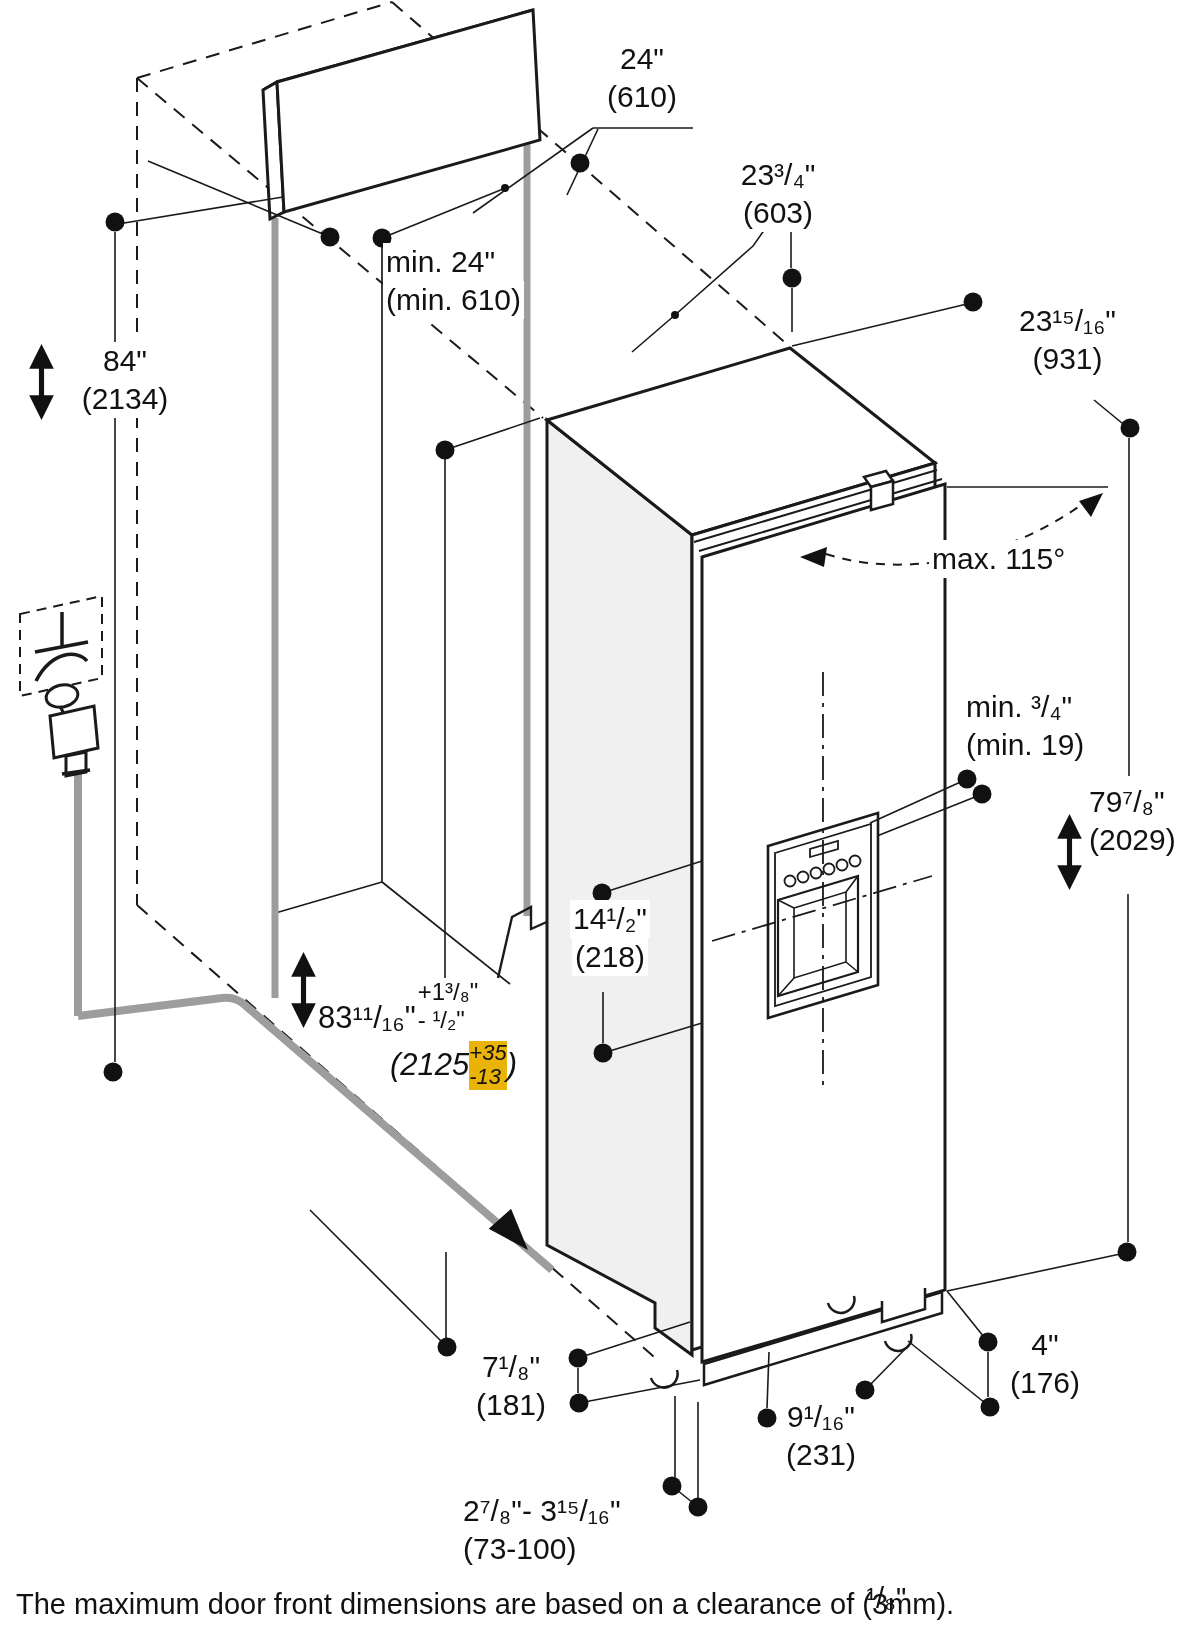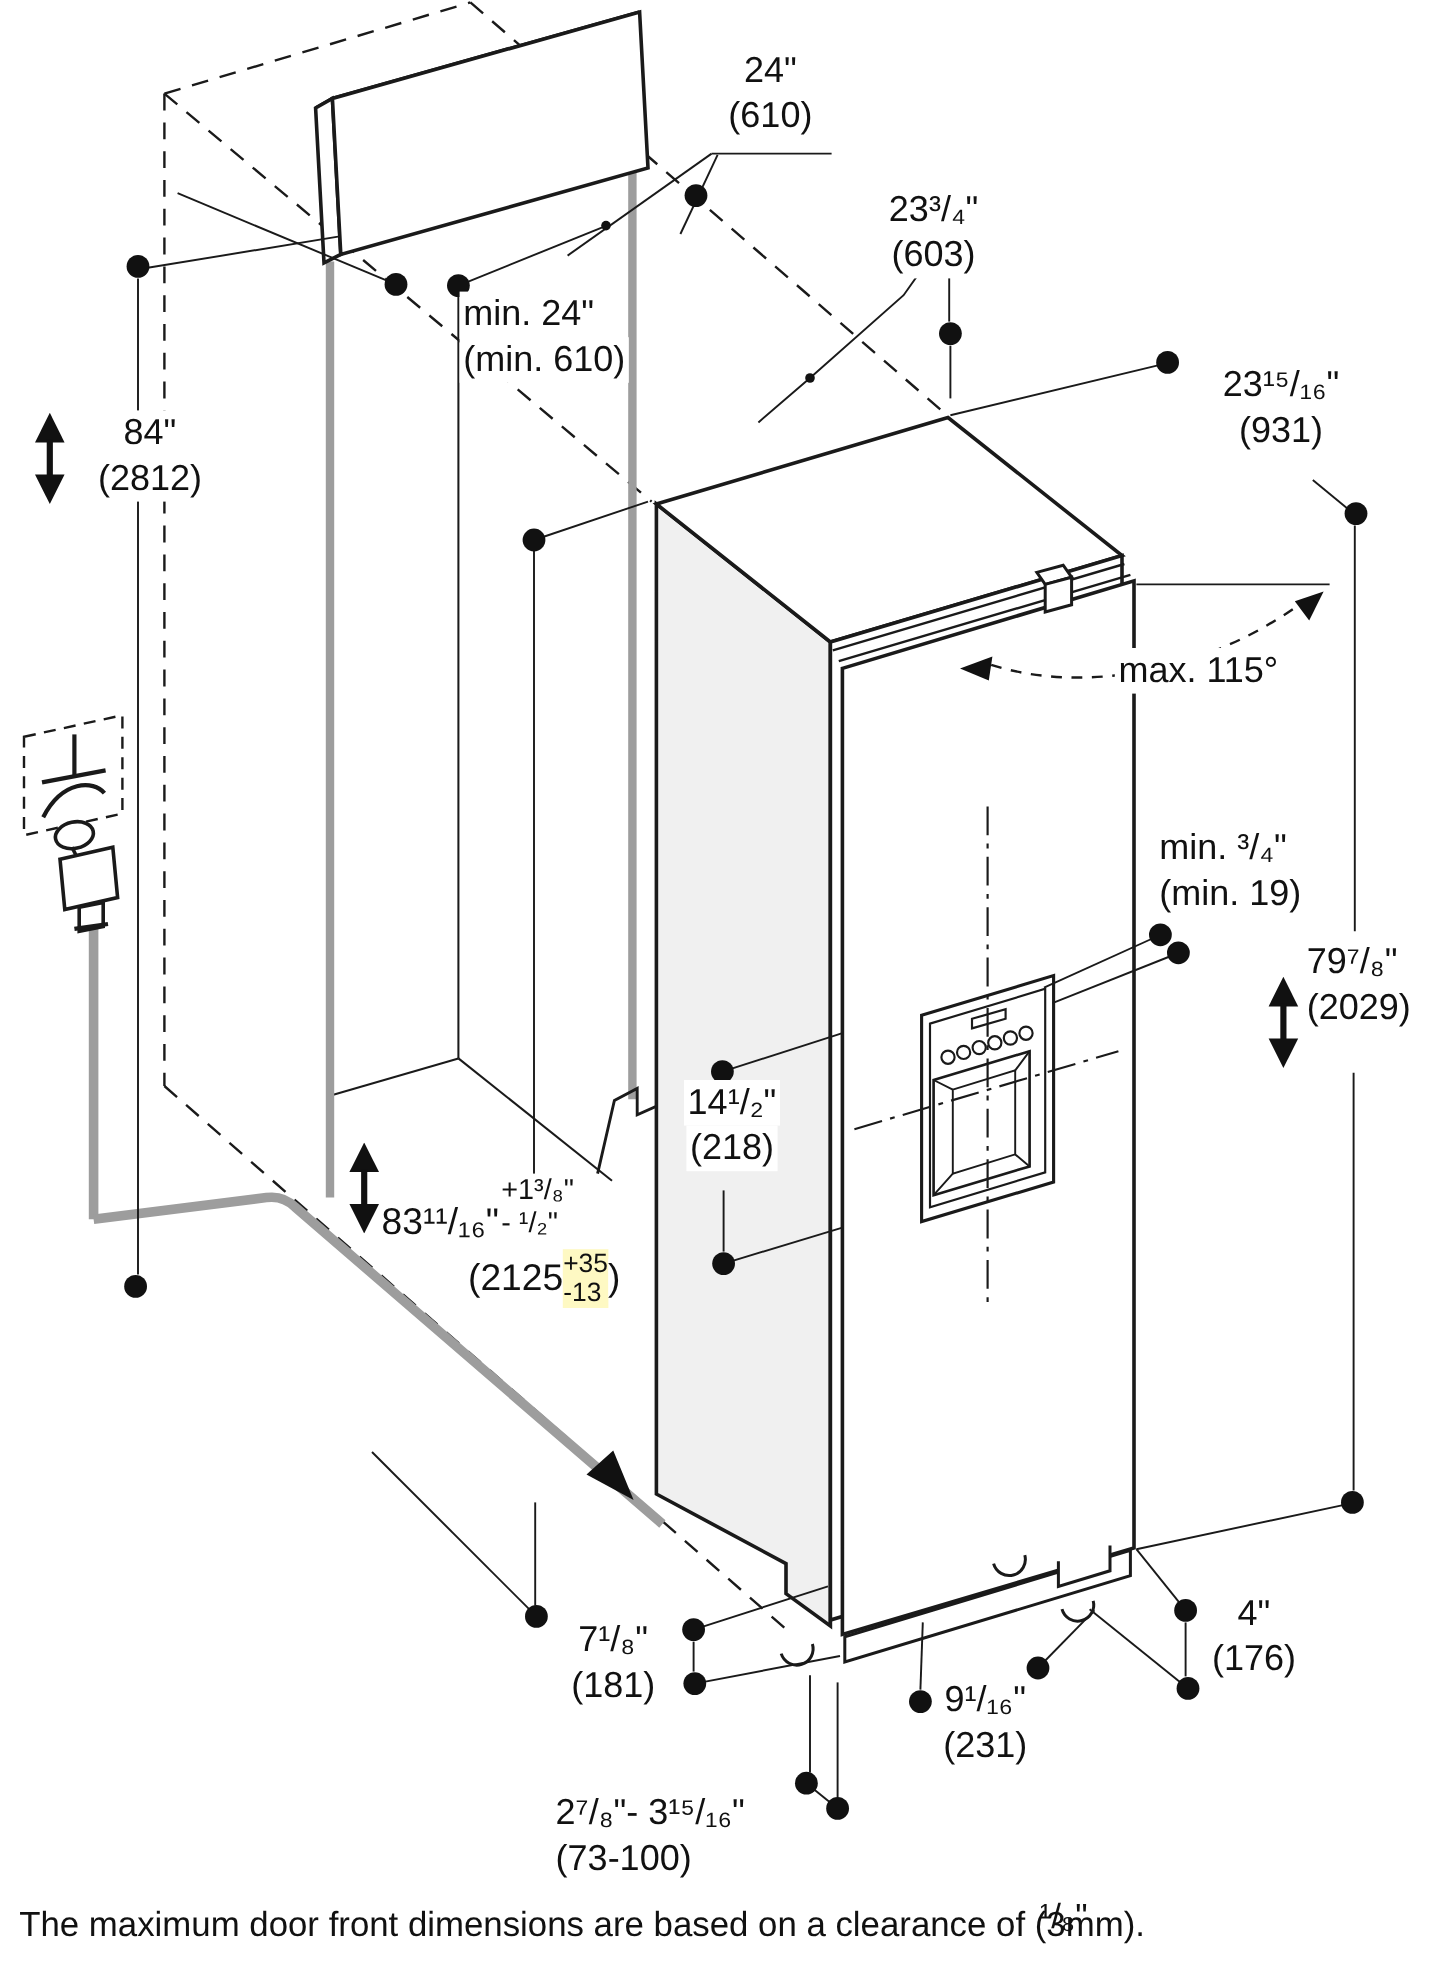--- a/index.html
+++ b/index.html
@@ -9,23 +9,23 @@
   .lbl{position:absolute;font-size:30px;line-height:1.26;white-space:nowrap;color:#111;}
   .lbl .line{display:block;}
   .ctr .line{text-align:center;}
   .lbl .txt{display:inline-block;background:#fff;padding:0 3px;}
   .varrow{position:absolute;}
   
   #nicheH{position:absolute;left:318px;top:978px;font-size:31px;line-height:1;}
   #nicheH .row{display:flex;align-items:flex-start;}
   #nicheH .main{margin-top:24px;background:#fff;}
   #nicheH .stack{display:flex;flex-direction:column;font-size:24px;line-height:1.15;margin-left:2px;background:#fff;}
-  #nicheH .row2{margin-left:72px;margin-top:8px;align-items:flex-start;}
+  #nicheH .row2{margin-left:72px;margin-top:8px;align-items:flex-start;font-style:italic;}
   #nicheH .row2 .main2{margin-top:8px;background:#fff;}
-  #nicheH .stack2{font-size:22px;line-height:1.1;display:flex;flex-direction:column;background:#fef9c3;}
+  #nicheH .stack2{font-size:22px;line-height:1.1;display:flex;flex-direction:column;background:#eab308;}
   #nicheH .close{margin-top:8px;}
   
   #footnote{position:absolute;left:16px;top:1588px;font-size:29px;white-space:nowrap;}
   .ovl{position:relative;display:inline-block;}
   .ovl .ovl-a{position:absolute;left:4px;top:-6px;}
 </style>
 </head>
 <body>
 
 <div id="canvas">
@@ -215,21 +215,21 @@
   <span class="line"><span class="txt">(603)</span></span>
 </div>
 
 <div class="lbl ctr" style="left:980px;top:302px;width:175px;">
   <span class="line"><span class="txt">23¹⁵/₁₆"</span></span>
   <span class="line"><span class="txt">(931)</span></span>
 </div>
 
 <div class="lbl ctr" style="left:64px;top:342px;width:122px;">
   <span class="line"><span class="txt">84"</span></span>
-  <span class="line"><span class="txt">(2812)</span></span>
+  <span class="line"><span class="txt">(2134)</span></span>
 </div>
 <svg class="varrow" style="left:28px;top:344px;" width="27" height="76">
       <use href="#varrow"></use>
     </svg>
 
 <div class="lbl" style="left:903px;top:540px;margin-left:26px;">
   <span class="line"><span class="txt">max. 115°</span></span>
 </div>
 
 <div class="lbl" style="left:963px;top:688px;">

